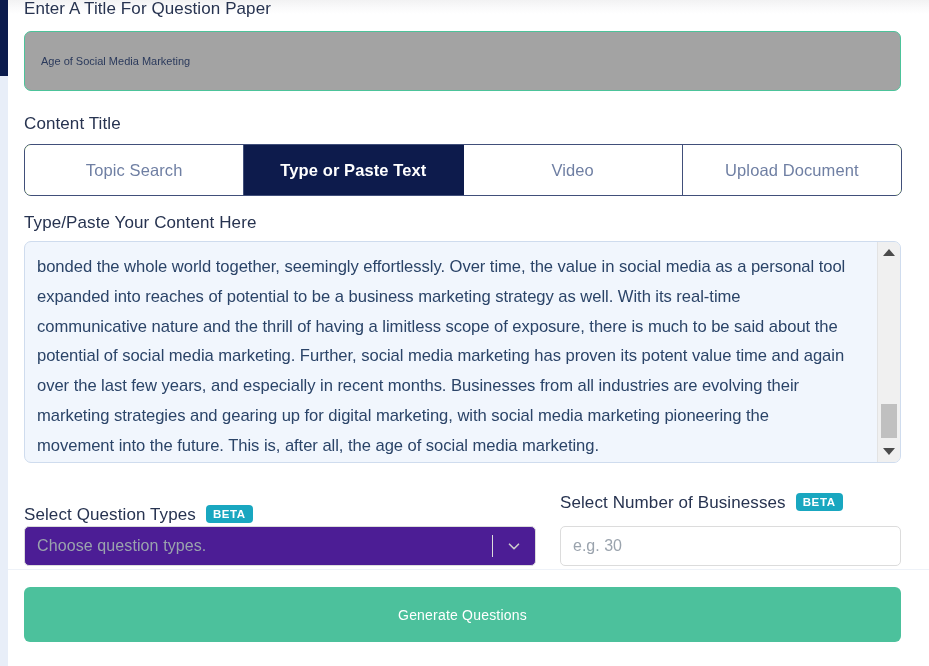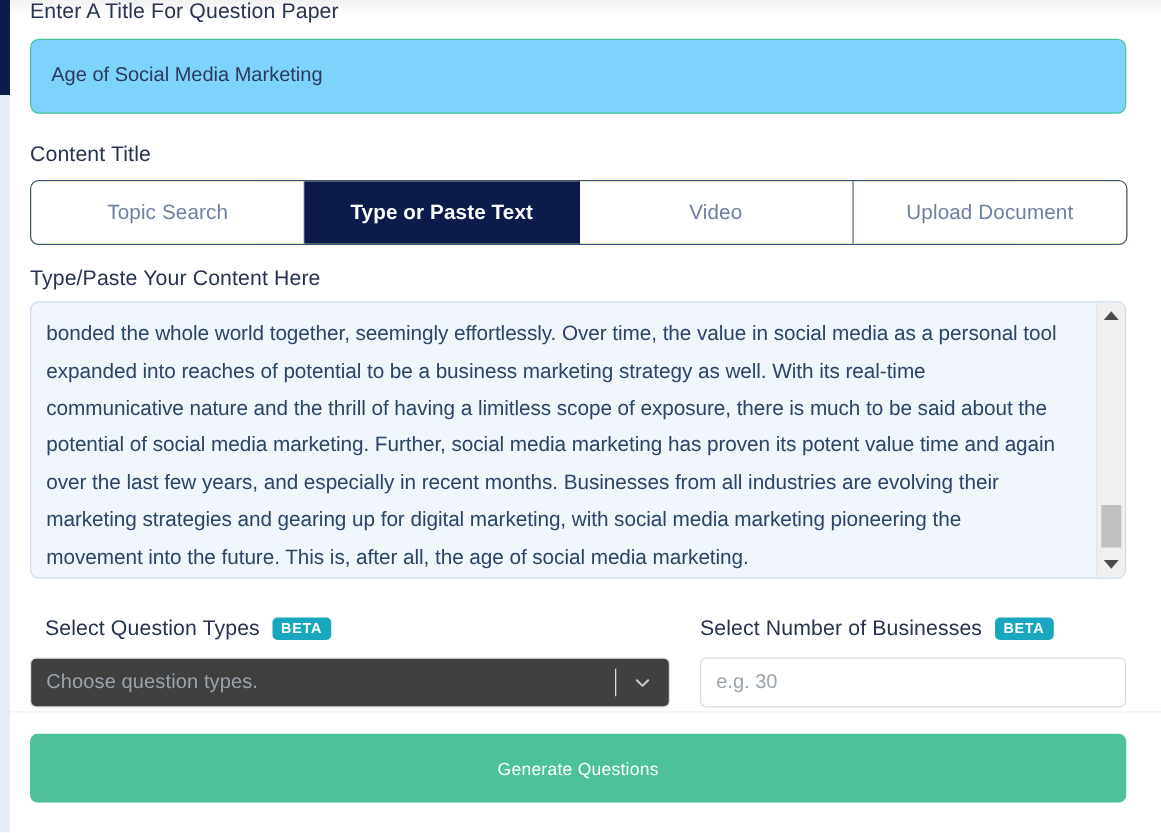--- a/index.html
+++ b/index.html
@@ -93,24 +93,24 @@
     left: 0;
     top: 31px;
     width: 877px;
   }
   .title-input {
     box-sizing: border-box;
     width: 877px;
     height: 60px;
     border: 1.6px solid #4cc39a;
     border-radius: 7px;
-    background: #7dd3fc;
+    background: #a3a3a3;
     padding: 0 16px;
     font-family: "Liberation Sans", sans-serif;
-    font-size: 16px;
+    font-size: 11px;
     color: #2b3a5c;
     outline: none;
     caret-color: #2b3a5c;
   }
 
   
   .cs-label { position: absolute; left: 0; top: 113px; }
   .tabs {
     position: absolute;
     left: 0;
@@ -204,21 +204,21 @@
     position: absolute;
     left: 3px;
     width: 16px;
     top: 162px;
     height: 34px;
     background: #c0c0c0;
     cursor: grab;
   }
 
   
-  .qt-label { position: absolute; left: 0; top: 492px; margin-left: 12px; }
+  .qt-label { position: absolute; left: 0; top: 504px; }
   .nq-label { position: absolute; left: 536px; top: 492px; }
   .badge {
     display: inline-block;
     vertical-align: 2px;
     margin-left: 10px;
     background: #19a7c0;
     color: #ffffff;
     font-size: 11.5px;
     font-weight: bold;
     letter-spacing: 0.6px;
@@ -229,21 +229,21 @@
 
   .select-box {
     position: absolute;
     left: 0;
     top: 526px;
     width: 512px;
     height: 40px;
     box-sizing: border-box;
     border: 1px solid #dcdcdc;
     border-radius: 5px;
-    background: #404040;
+    background: #4c1d95;
     display: flex;
     align-items: center;
     cursor: pointer;
   }
   .select-value {
     flex: 1 1 auto;
     padding-left: 12px;
     font-size: 16px;
     color: #9aa3ad;
     letter-spacing: 0.1px;

